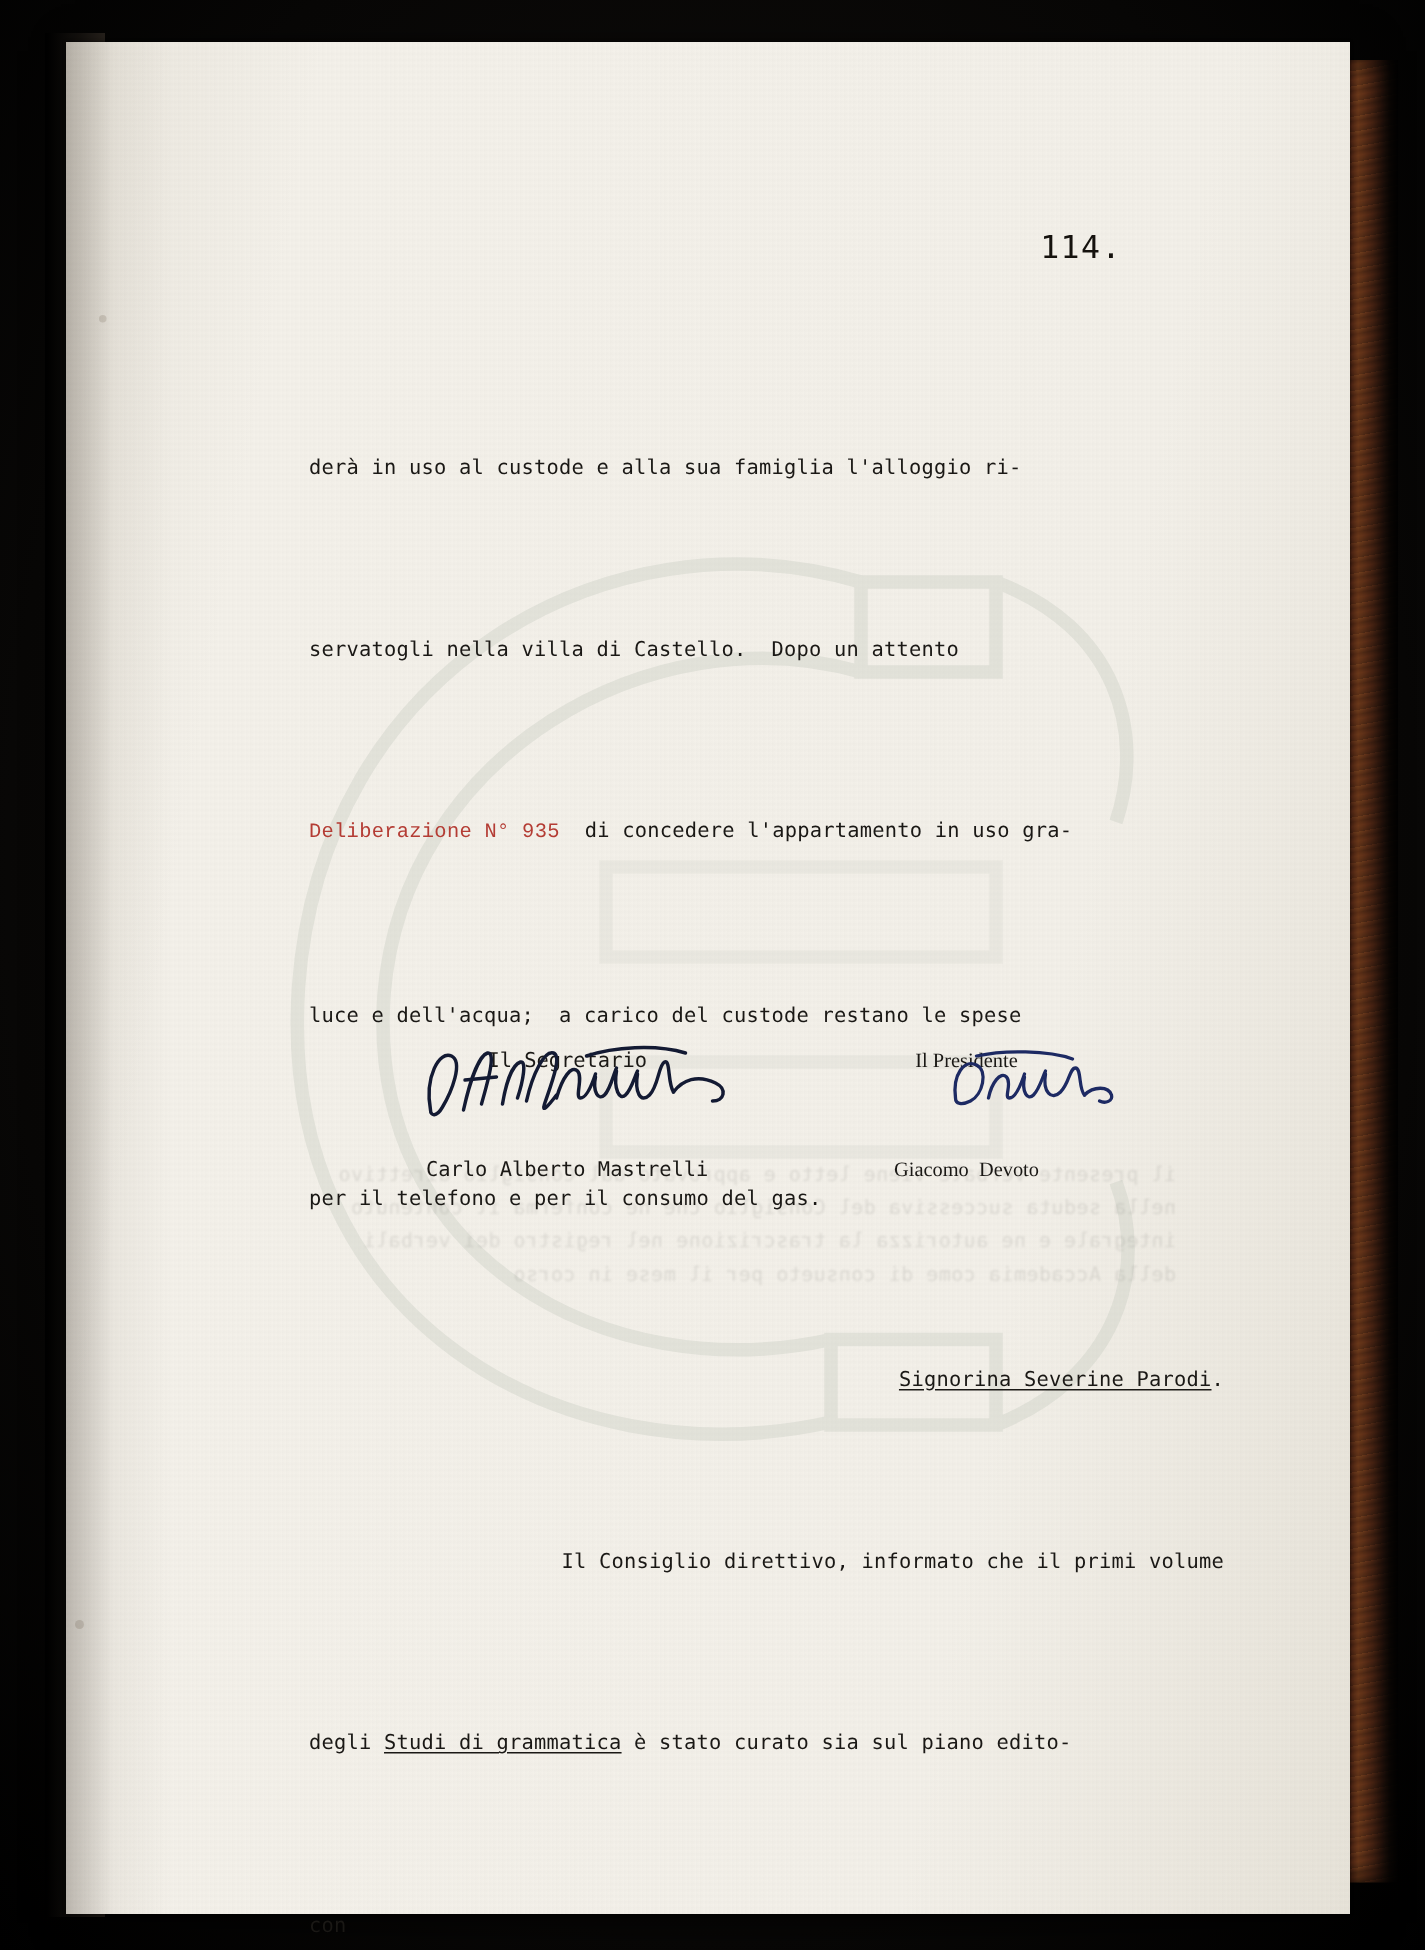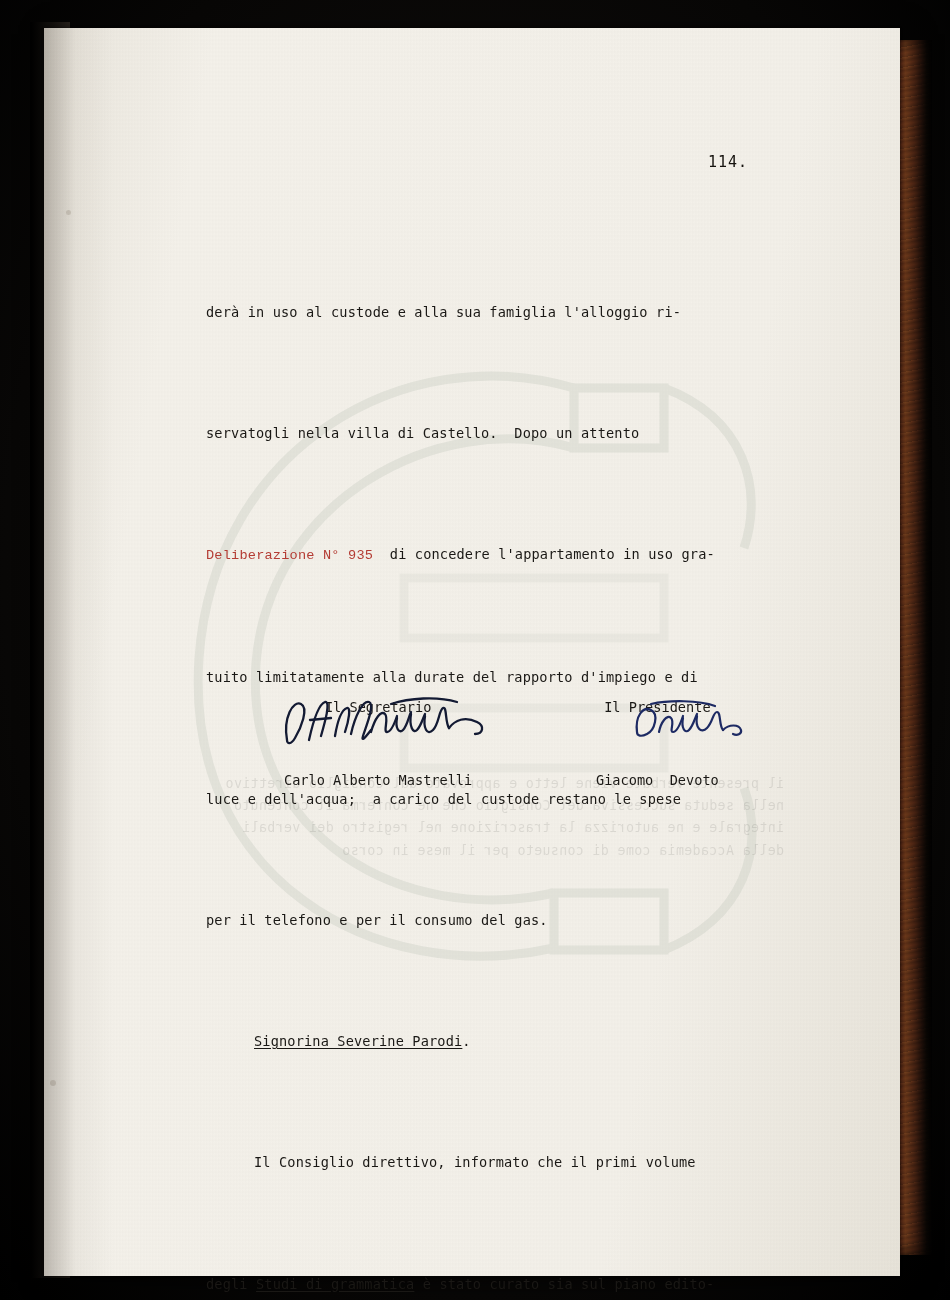--- a/index.html
+++ b/index.html
@@ -135,39 +135,39 @@
     position: absolute;
     left: 0; top: 0;
     width: 856px;
     height: 1248px;
   }
 
   .folio {
     position: absolute;
     right: 152px;
     top: 125px;
-    font-size: 15px;
+    font-size: 21px;
     color: #15120e;
     letter-spacing: 1px;
   }
 
   .typescript {
     position: absolute;
     left: 162px;
     top: 175px;
     width: 610px;
     font-size: 13.6px;
     line-height: 24.4px;
     color: #1a1815;
     letter-spacing: 0.15px;
     white-space: pre-wrap;
   }
 
   .ln { display: block; position: relative; margin-top: 48px; }
-  .ind { padding-left: 48px; }
+  .ind { padding-left: 48px; text-align: right; }
 
   .delib {
     color: #b43c34;
     letter-spacing: 0.2px;
     font-family: Liberation Mono, monospace;
   }
   .u { text-decoration: underline; text-underline-offset: 2px; }
 
   .sig-block {
     position: absolute;
@@ -176,21 +176,21 @@
     width: 610px;
     font-size: 13.6px;
     line-height: 24.4px;
     color: #1a1815;
   }
   .sig-col {
     position: absolute;
     white-space: pre;
   }
   .sig-left { left: 78px; top: 0; }
-  .sig-right { left: 390px; top: 0; }
+  .sig-right { left: 390px; top: 0; font-family: Liberation Serif, serif; }
   .sig-center { text-align: center; display:block; }
 
   .ink {
     position: absolute;
     pointer-events: none;
   }
   .ink-left { left: 235px; top: 660px; }
   .ink-right { left: 585px; top: 670px; }
 
   
@@ -227,21 +227,20 @@
     <div class="showthrough">il presente verbale viene letto e approvato dal Consiglio direttivo nella seduta successiva del Consiglio che ne conferma il contenuto integrale e ne autorizza la trascrizione nel registro dei verbali della Accademia come di consueto per il mese in corso</div>
 
     <div class="content">
 
       <div class="folio">114.</div>
 
       <div class="typescript">
         <span class="ln"><span>derà in uso al custode e alla sua famiglia l'alloggio ri-</span></span>
         <span class="ln"><span>servatogli nella villa di Castello.  Dopo un attento</span></span>
         <span class="ln"><span class="delib">Deliberazione N° 935</span><span>  di concedere l'appartamento in uso gra-</span></span>
-        <span class="ln"><span>tuito limitatamente alla durate del rapporto d'impiego e di</span></span>
         <span class="ln"><span>luce e dell'acqua;  a carico del custode restano le spese</span></span>
         <span class="ln"><span>per il telefono e per il consumo del gas.</span></span>
         <span class="ln ind"><span class="u">Signorina Severine Parodi</span><span>.</span></span>
         <span class="ln ind"><span>Il Consiglio direttivo, informato che il primi volume</span></span>
         <span class="ln"><span>degli </span><span class="u">Studi di grammatica</span><span> è stato curato sia sul piano edito-</span></span>
         <span class="ln"><span>con</span></span>
         <span class="ln"><span>compiuta nelle ore fuori ufficio la somma di lire 50.000</span></span>
         
         
       </div>

